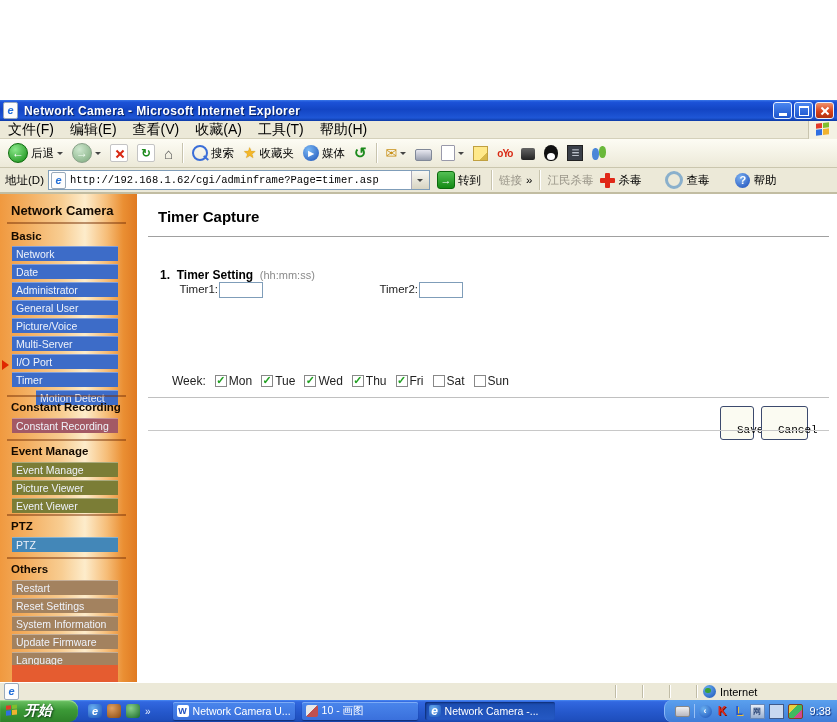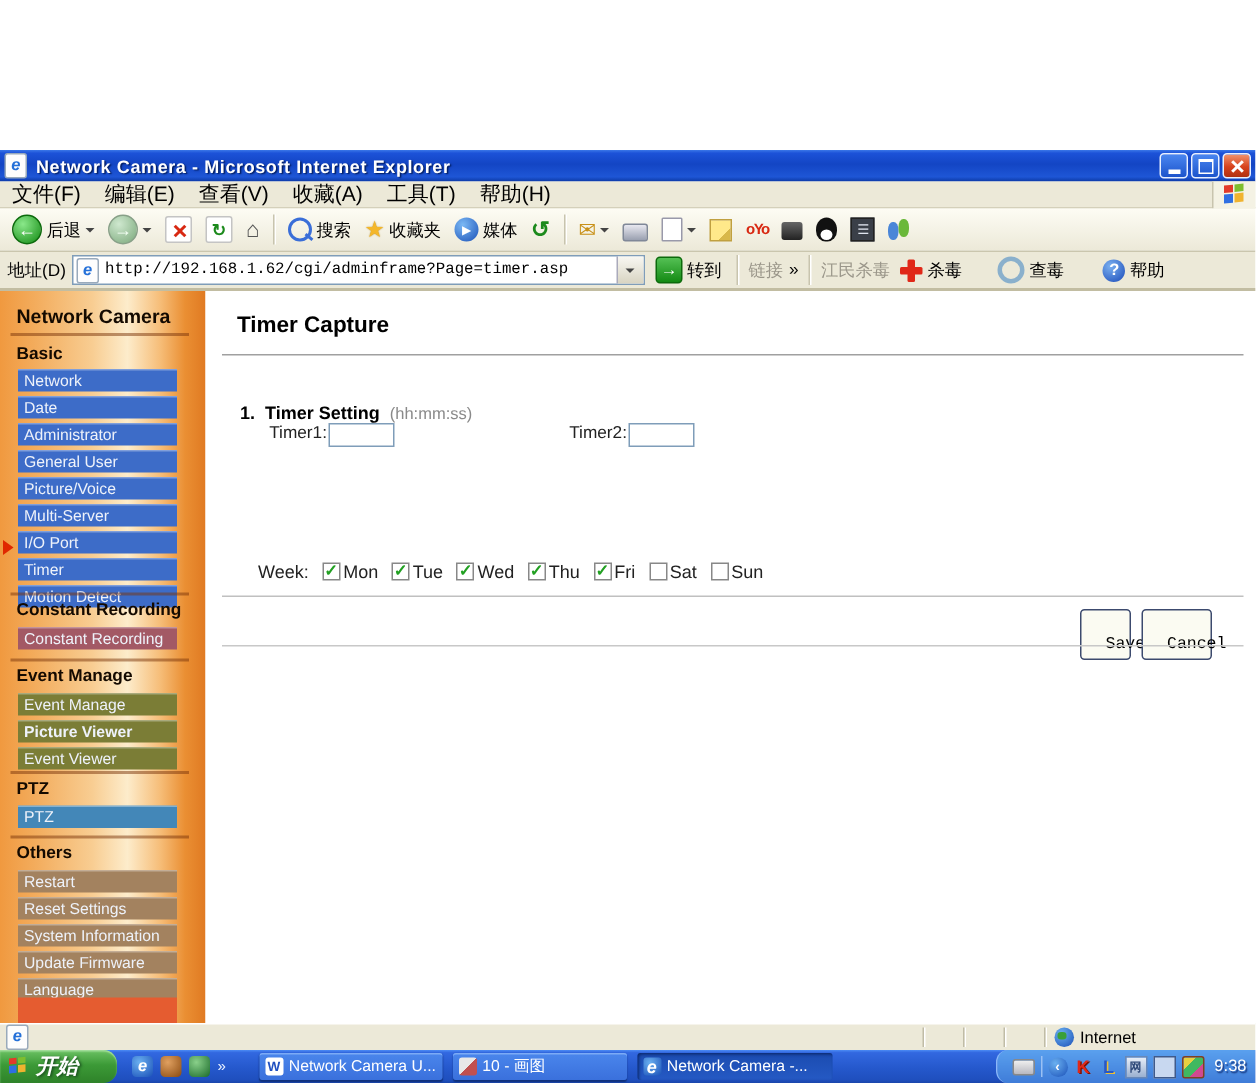--- a/index.html
+++ b/index.html
@@ -326,35 +326,35 @@
   <div class="hd" style="top:36px">Basic</div>
   <div class="lst" style="top:52px">
     <div class="sbtn" style="background: rgb(61, 108, 200);">Network</div>
     <div class="sbtn" style="background: rgb(61, 108, 200);">Date</div>
     <div class="sbtn" style="background: rgb(61, 108, 200);">Administrator</div>
     <div class="sbtn" style="background: rgb(61, 108, 200);">General User</div>
     <div class="sbtn" style="background: rgb(61, 108, 200);">Picture/Voice</div>
     <div class="sbtn" style="background: rgb(61, 108, 200);">Multi-Server</div>
     <div class="sbtn" style="background: rgb(61, 108, 200);">I/O Port</div>
     <div class="sbtn" style="background: rgb(61, 108, 200);">Timer</div>
-    <div class="sbtn" style="background: rgb(61, 108, 200);">Motion Detect</div>
+    <div class="sbtn" style="background: rgb(61, 108, 200); margin-left: 24px;">Motion Detect</div>
   </div>
   <div class="arrow" style="top:166px"></div>
 
   <div class="dv" style="top:201px"></div>
   <div class="hd" style="top:207px">Constant Recording</div>
   <div class="lst" style="top:224px">
     <div class="sbtn" style="background: rgb(163, 89, 101);">Constant Recording</div>
   </div>
 
   <div class="dv" style="top:245px"></div>
   <div class="hd" style="top:251px">Event Manage</div>
   <div class="lst" style="top:268px">
     <div class="sbtn" style="background: rgb(123, 125, 54);">Event Manage</div>
-    <div class="sbtn" style="background: rgb(123, 125, 54); font-weight: bold;">Picture Viewer</div>
+    <div class="sbtn" style="background: rgb(123, 125, 54);">Picture Viewer</div>
     <div class="sbtn" style="background: rgb(123, 125, 54);">Event Viewer</div>
   </div>
 
   <div class="dv" style="top:320px"></div>
   <div class="hd" style="top:326px">PTZ</div>
   <div class="lst" style="top:343px">
     <div class="sbtn" style="background: rgb(67, 135, 184);">PTZ</div>
   </div>
 
   <div class="dv" style="top:363px"></div>

